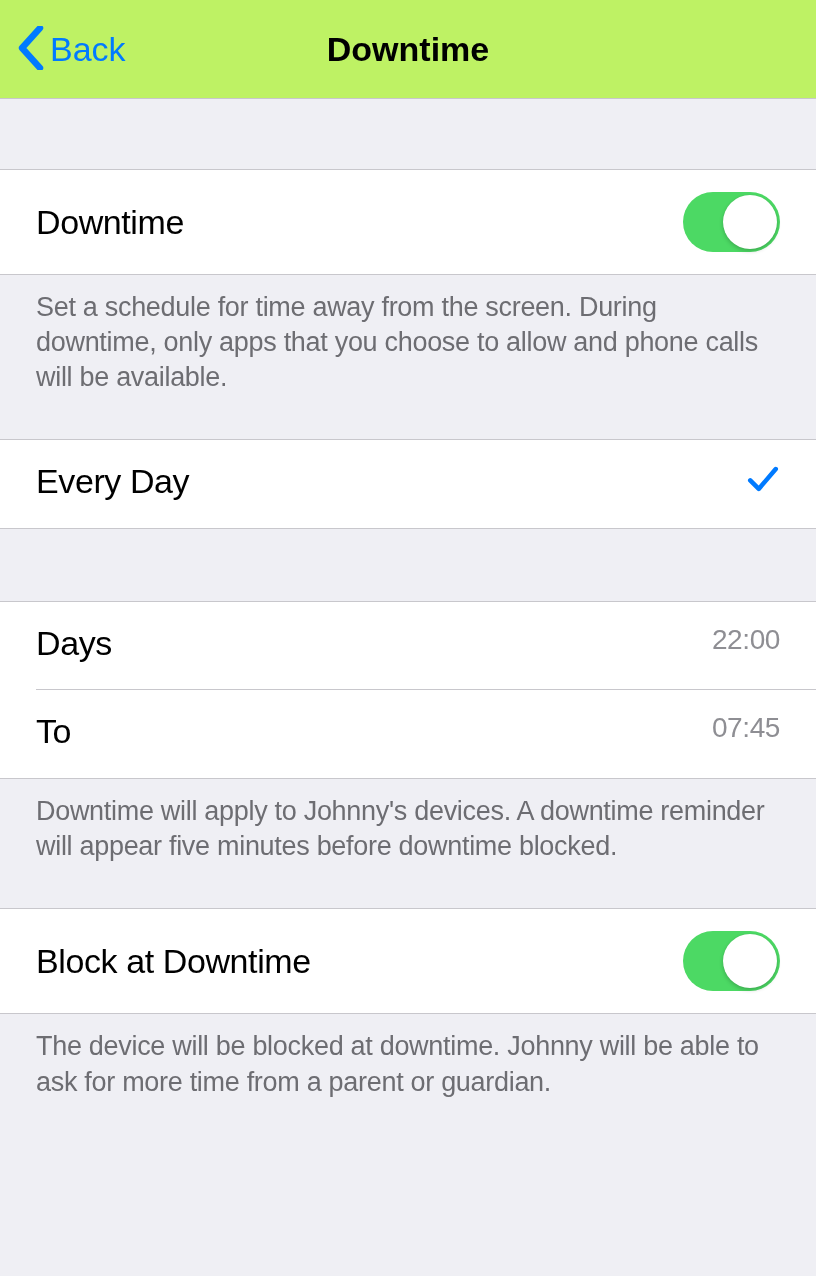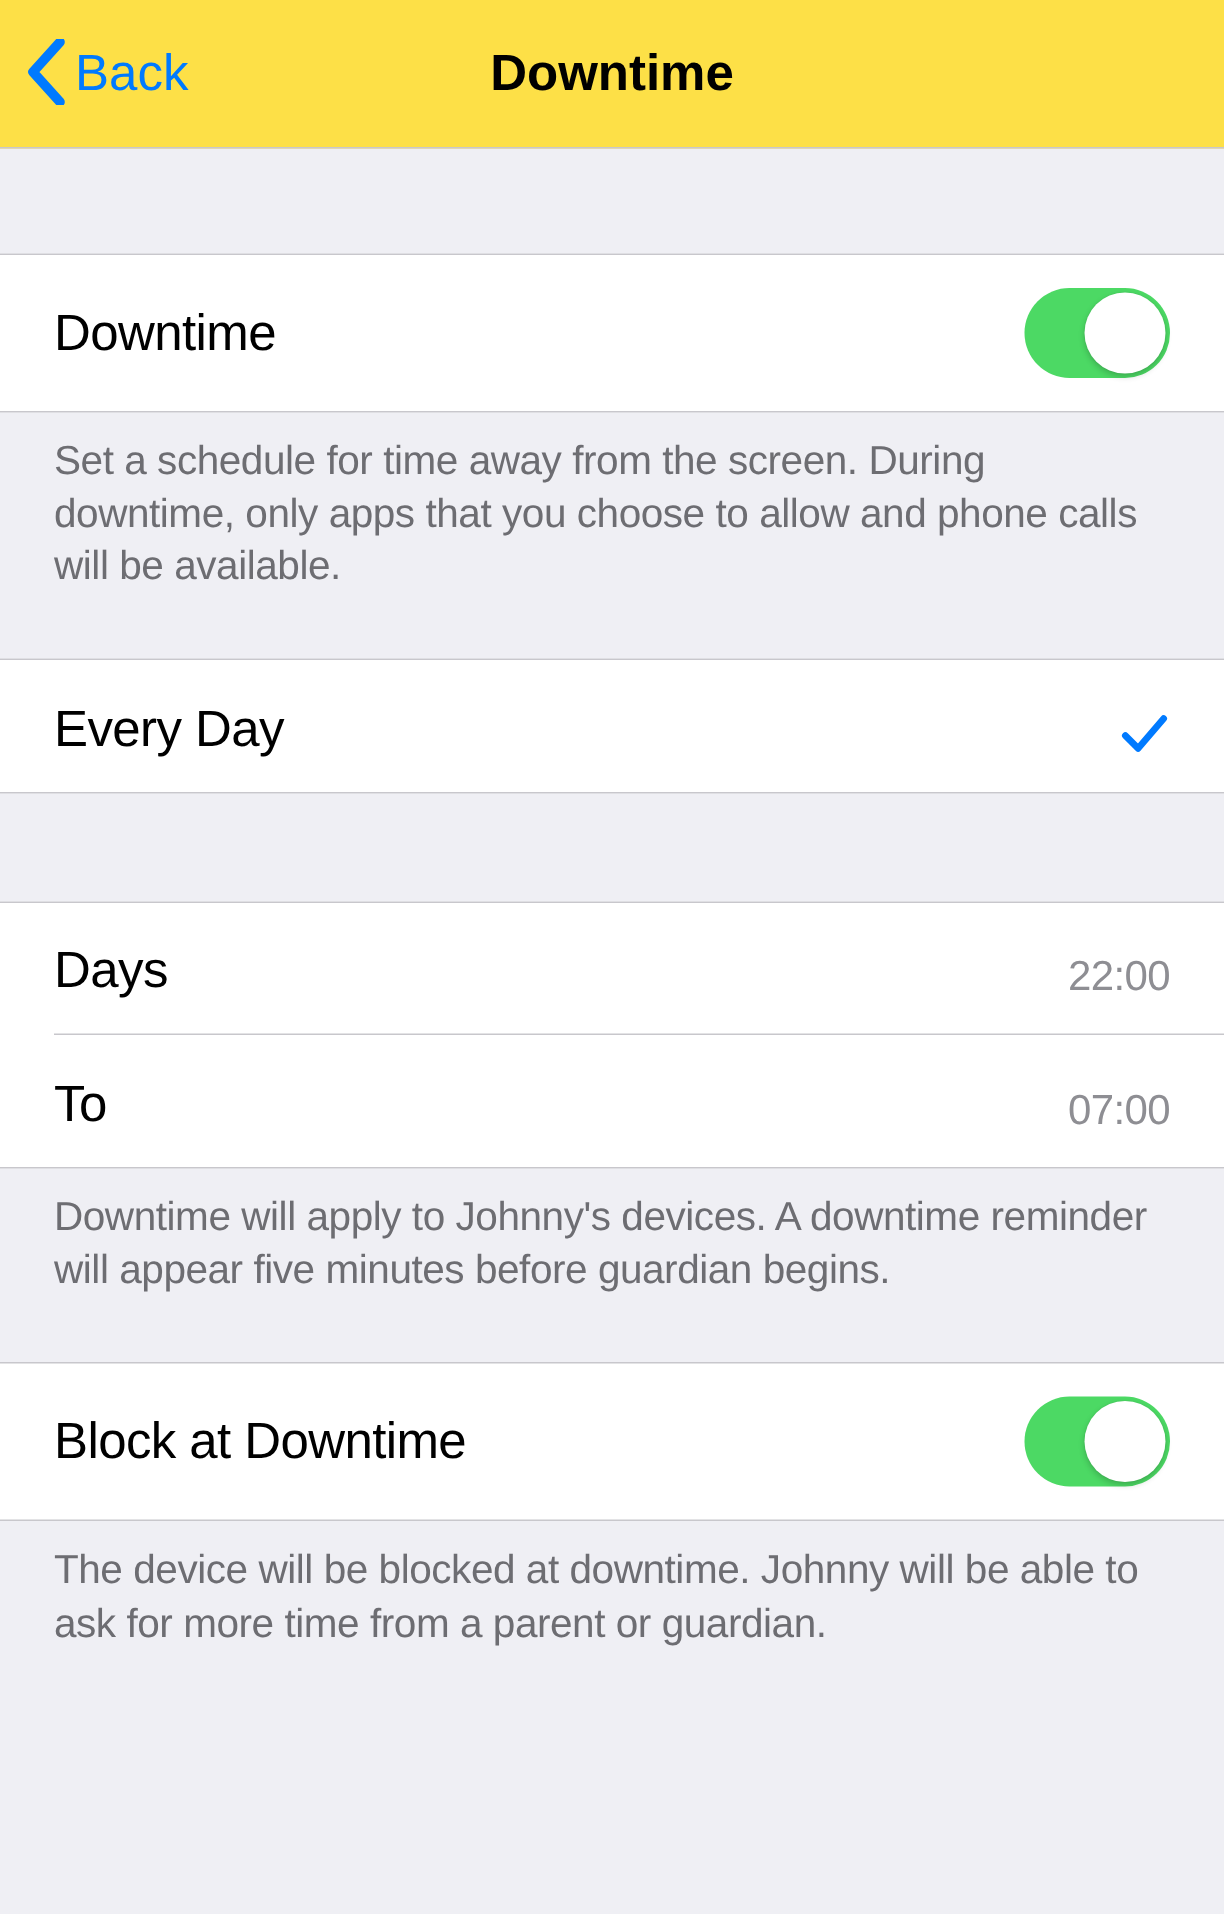--- a/index.html
+++ b/index.html
@@ -9,21 +9,21 @@
       -webkit-font-smoothing: antialiased;
     }
     body {
       font-family: -apple-system, BlinkMacSystemFont, "Helvetica Neue", Helvetica, Arial, sans-serif;
       background: #efeff4;
       width: 816px;
       height: 1276px;
       overflow: hidden;
     }
     .navbar {
-      background: #fde047;
+      background: #bef264;
       border-bottom: 1px solid #c8c7cc;
       height: 99px;
       display: flex;
       align-items: center;
       position: relative;
     }
     .back-btn {
       display: flex;
       align-items: center;
       padding-left: 18px;
@@ -103,21 +103,21 @@
       height: 34px;
       color: #007aff;
     }
     .group-wrap {
       background: #fff;
       border-top: 1px solid #c8c7cc;
       border-bottom: 1px solid #c8c7cc;
     }
     .inner-row {
       display: flex;
-      align-items: flex-end;
+      align-items: flex-start;
       justify-content: space-between;
       padding: 22px 36px 22px 0;
       margin-left: 36px;
       min-height: 88px;
     }
     .inner-row:not(:last-child) {
       border-bottom: 1px solid #c8c7cc;
     }
     .spacer-sm {
       height: 72px;
@@ -161,24 +161,24 @@
 
 <div class="spacer-sm"></div>
 
 <div class="group-wrap">
   <div class="inner-row">
     <span class="row-label">Days</span>
     <span class="row-value">22:00</span>
   </div>
   <div class="inner-row">
     <span class="row-label">To</span>
-    <span class="row-value">07:00</span>
+    <span class="row-value">07:45</span>
   </div>
 </div>
-<div class="footer-text">Downtime will apply to Johnny's devices. A downtime reminder will appear five minutes before guardian begins.</div>
+<div class="footer-text">Downtime will apply to Johnny's devices. A downtime reminder will appear five minutes before downtime blocked.</div>
 
 <div style="height:28px"></div>
 
 <div class="section">
   <div class="row">
     <span class="row-label">Block at Downtime</span>
     <div class="toggle">
       <div class="toggle-knob"></div>
     </div>
   </div>

